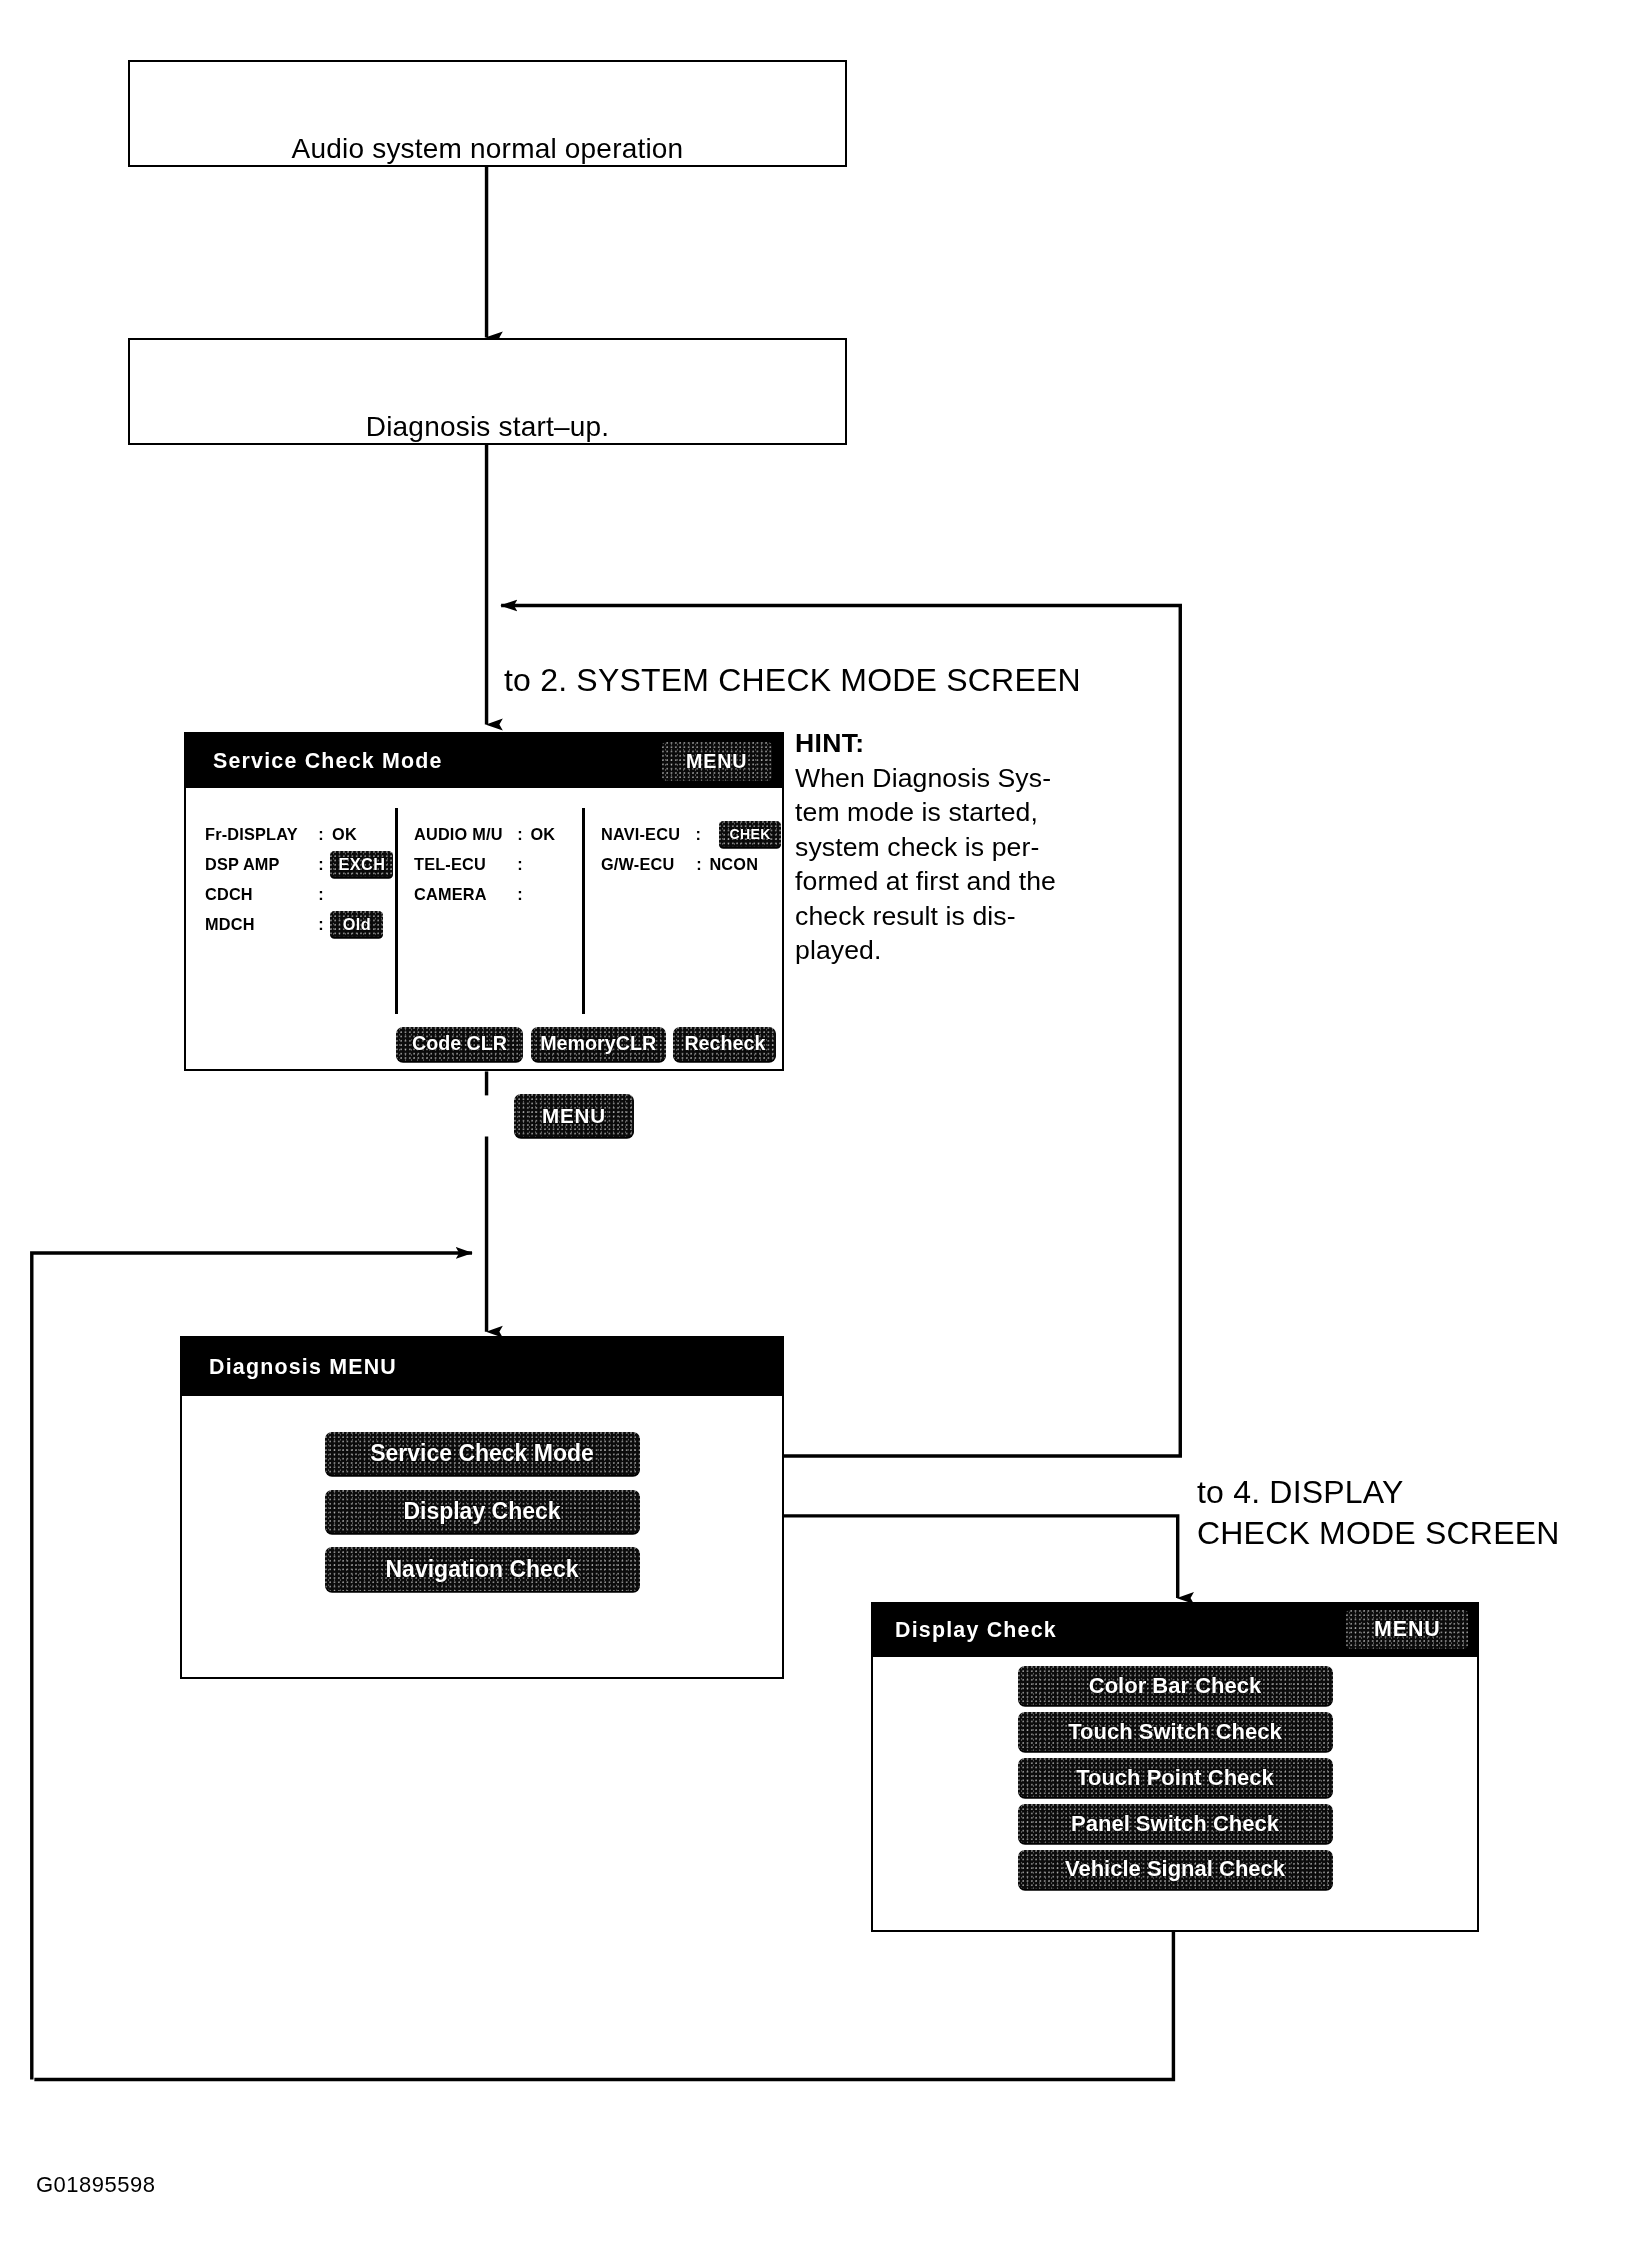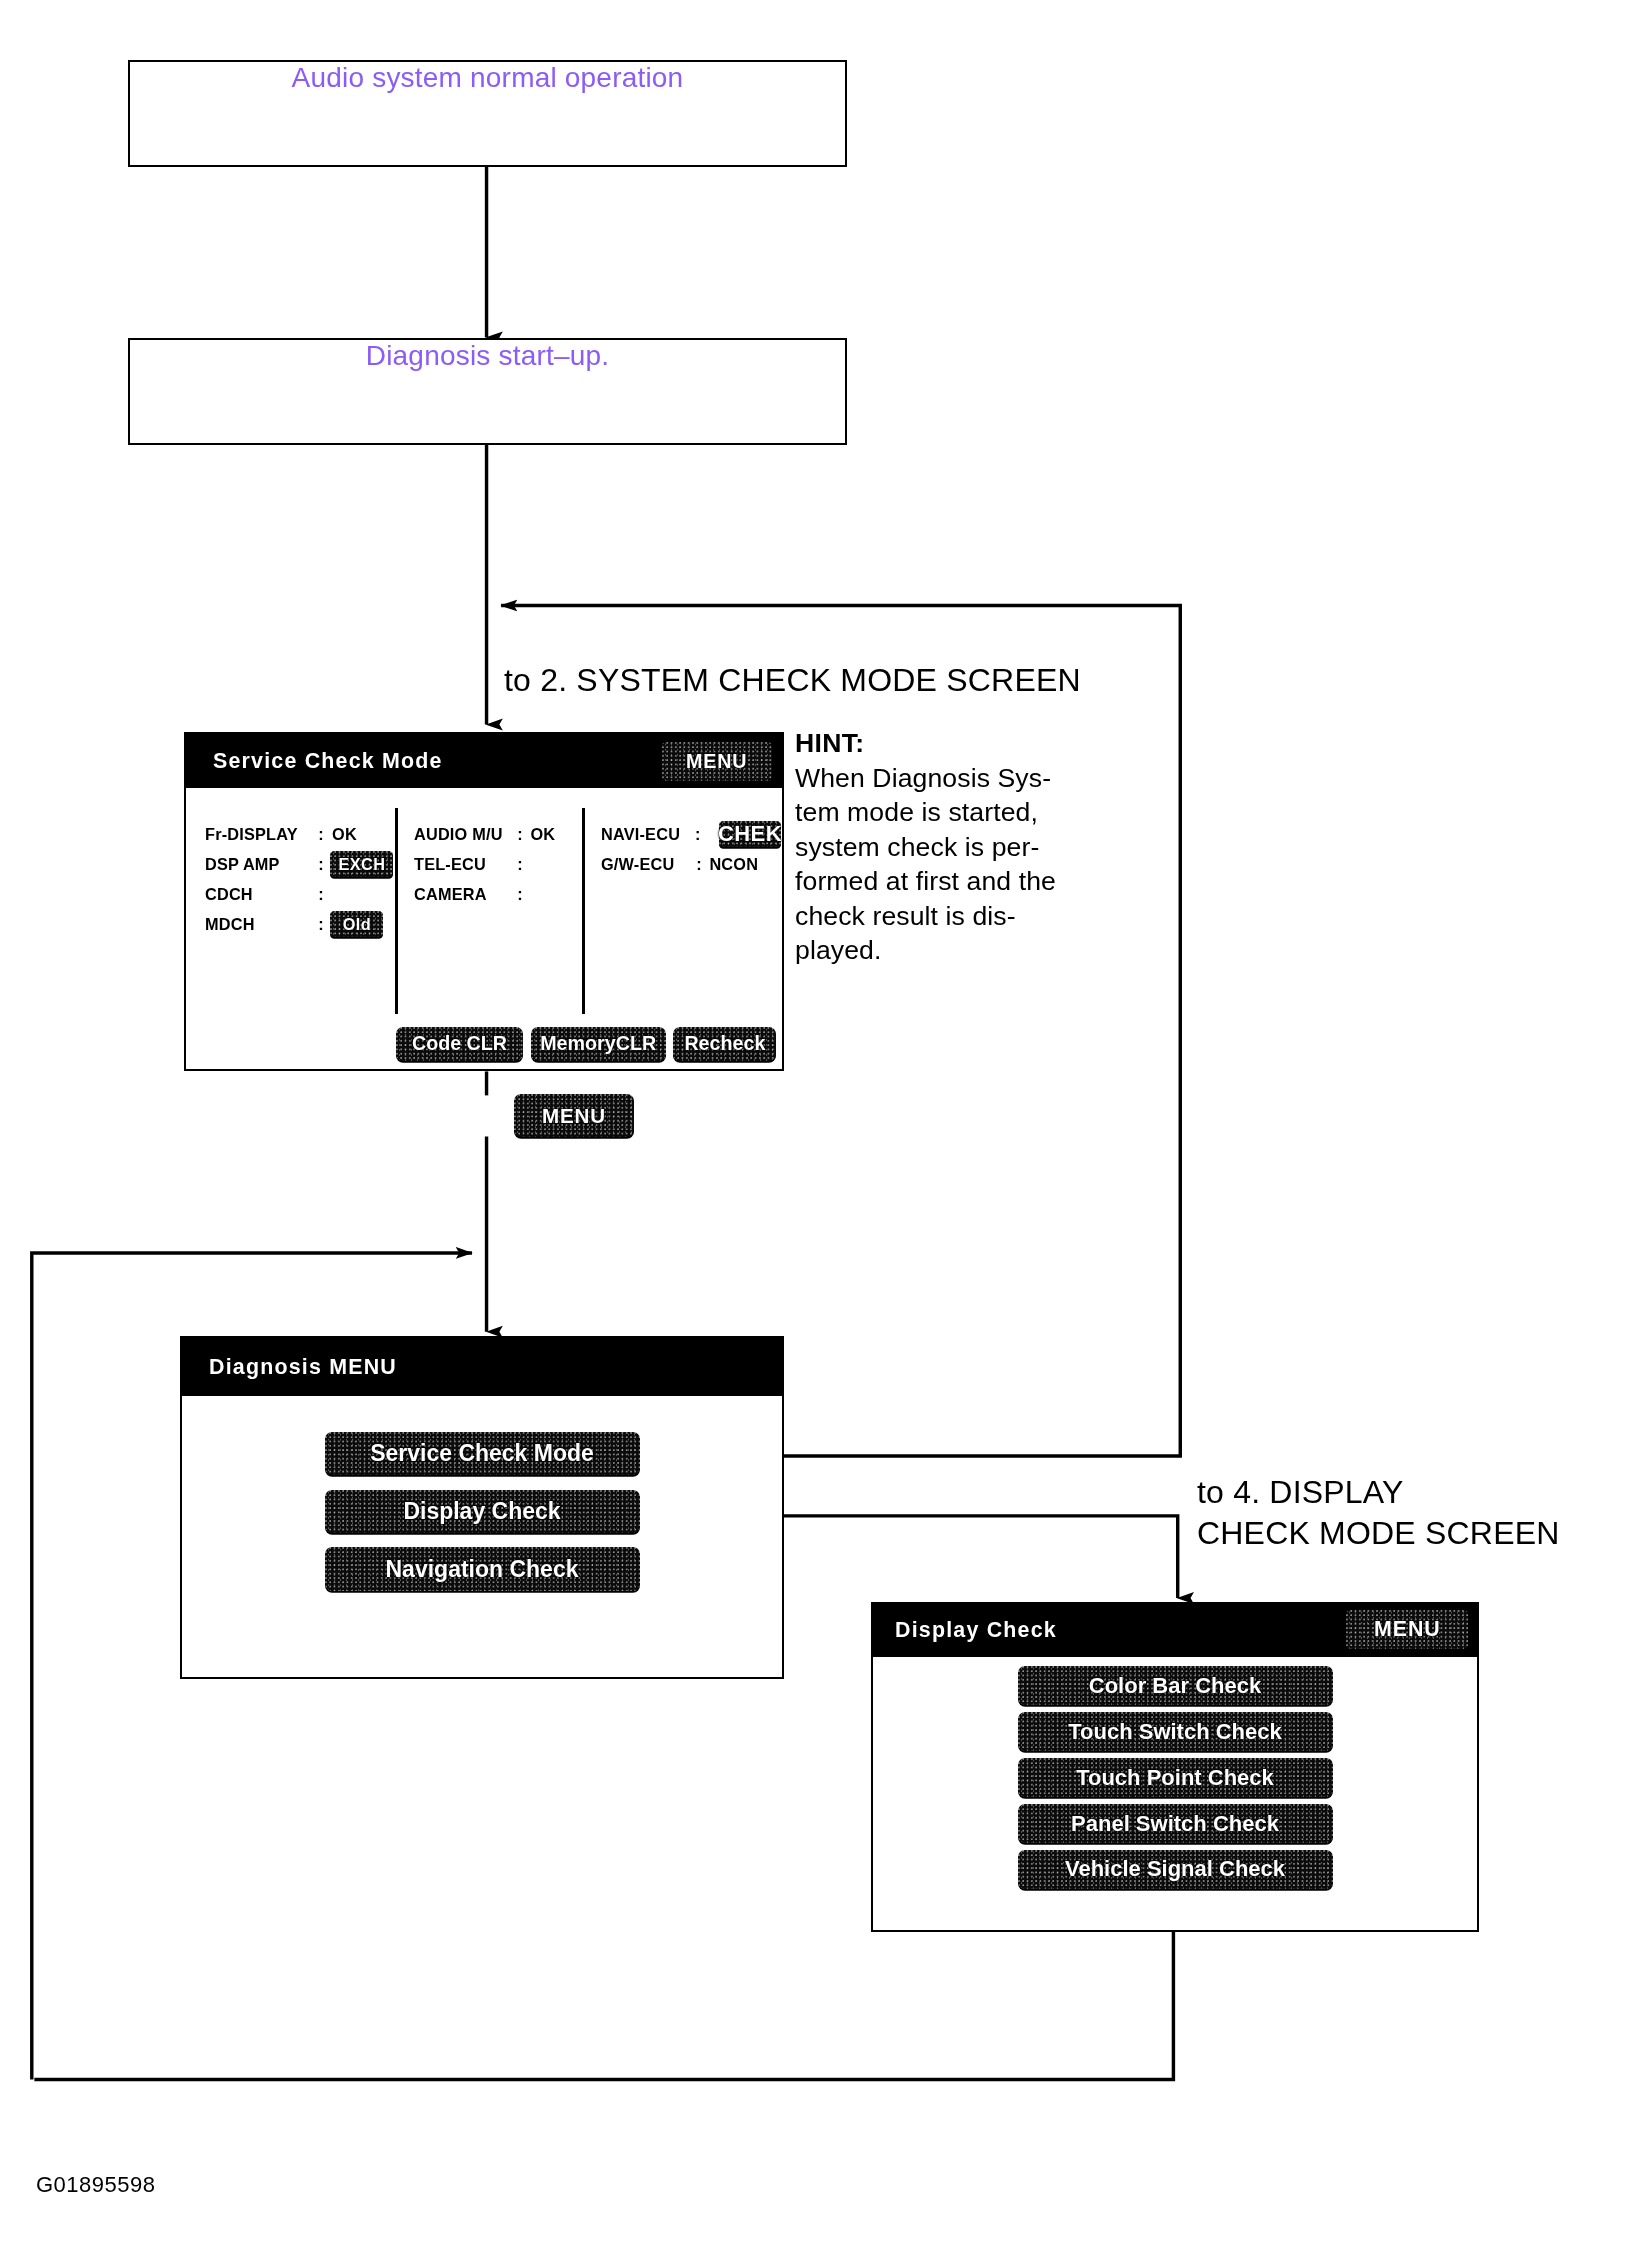--- a/index.html
+++ b/index.html
@@ -8,22 +8,22 @@
     width:1630px;height:2261px;position:relative;overflow:hidden;
     font-family:"Liberation Sans", sans-serif;
     color:#000;
     -webkit-font-smoothing:none;
   }
   #sheet{position:absolute;left:0;top:0;width:1630px;height:2261px;}
 
   
   .flowbox{
     position:absolute;border:2.6px solid #000;background:#fff;
-    display:flex;align-items:flex-start;justify-content:center;
-    font-size:28px;letter-spacing:0.2px;color:#8b5cf6;
+    display:flex;align-items:flex-end;justify-content:center;
+    font-size:28px;letter-spacing:0.2px;color:#000000;
   }
 
   
   #wires{position:absolute;left:0;top:0;width:1630px;height:2261px;pointer-events:none;}
 
   
   .screen{position:absolute;border:2.6px solid #000;background:#fff;box-sizing:border-box;}
   .screen-hdr{
     background:#000;color:#fff;display:flex;align-items:center;
     box-sizing:border-box;position:relative;
@@ -159,21 +159,21 @@
             <span class="sc-name" style="width:101px;">CAMERA</span>
             <span class="sc-sep" style="width:10.3px;">:</span>
             <span class="sc-val" style="margin-left:5.1px;"></span>
           </div>
         </div>
 
         <div class="sc-col" style="width:199px;padding-left:19px;box-sizing:border-box;">
           <div class="sc-row">
             <span class="sc-name" style="width:93px;">NAVI-ECU</span>
             <span class="sc-sep" style="width:10.3px;">:</span>
-            <span class="dbtn sm" style="margin-left:16px;width:62px;height:26.6px;font-size:22px;letter-spacing:0.4px;">CHEK</span>
+            <span class="dbtn sm" style="margin-left:16px;width:62px;height:26.6px;font-size:14px;letter-spacing:0.4px;">CHEK</span>
           </div>
           <div class="sc-row">
             <span class="sc-name" style="width:93px;">G/W-ECU</span>
             <span class="sc-sep" style="width:10.3px;">:</span>
             <span class="sc-val" style="margin-left:5.1px;">NCON</span>
           </div>
         </div>
       </div>
 
       <div style="position:absolute;left:210px;bottom:10.3px;display:flex;gap:7.7px;">

